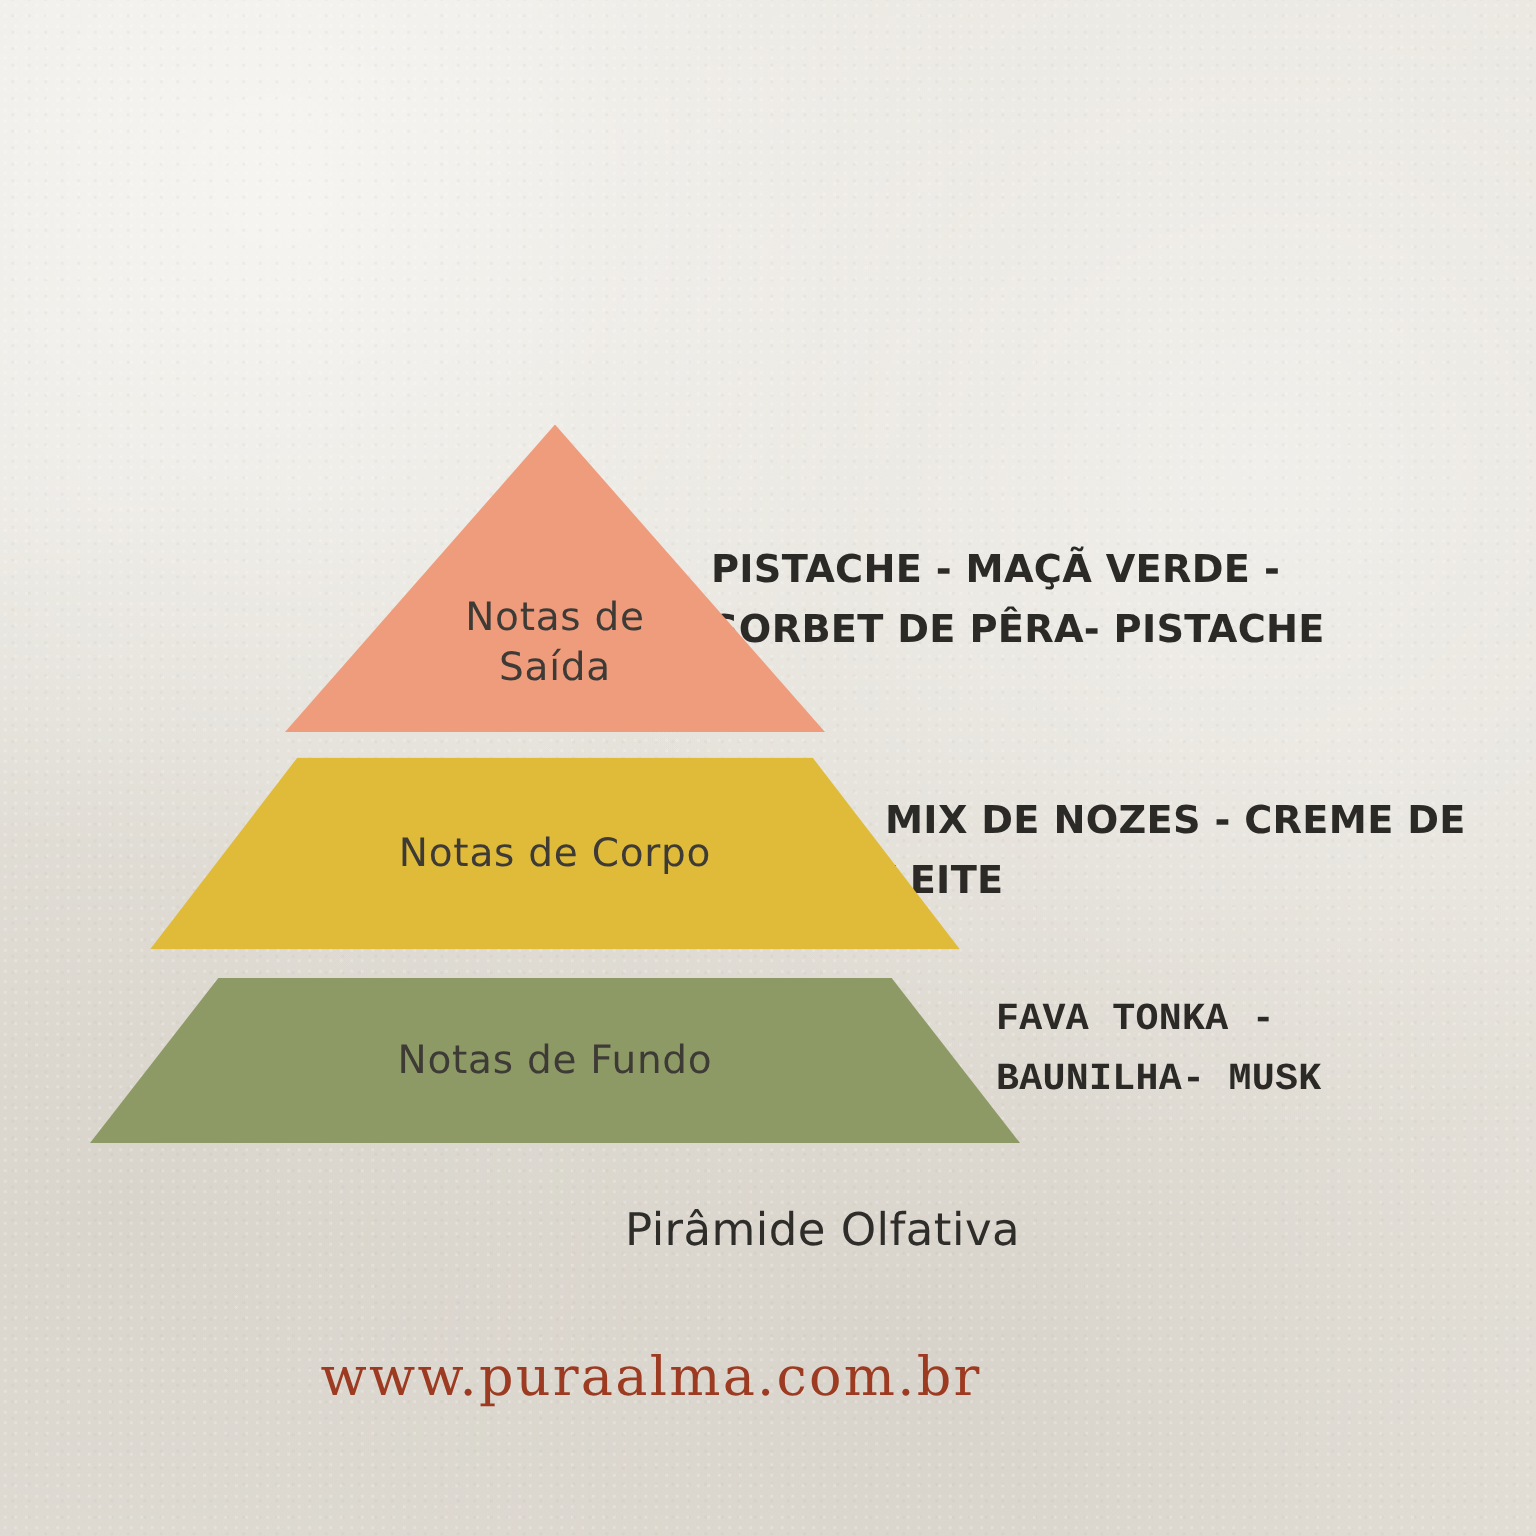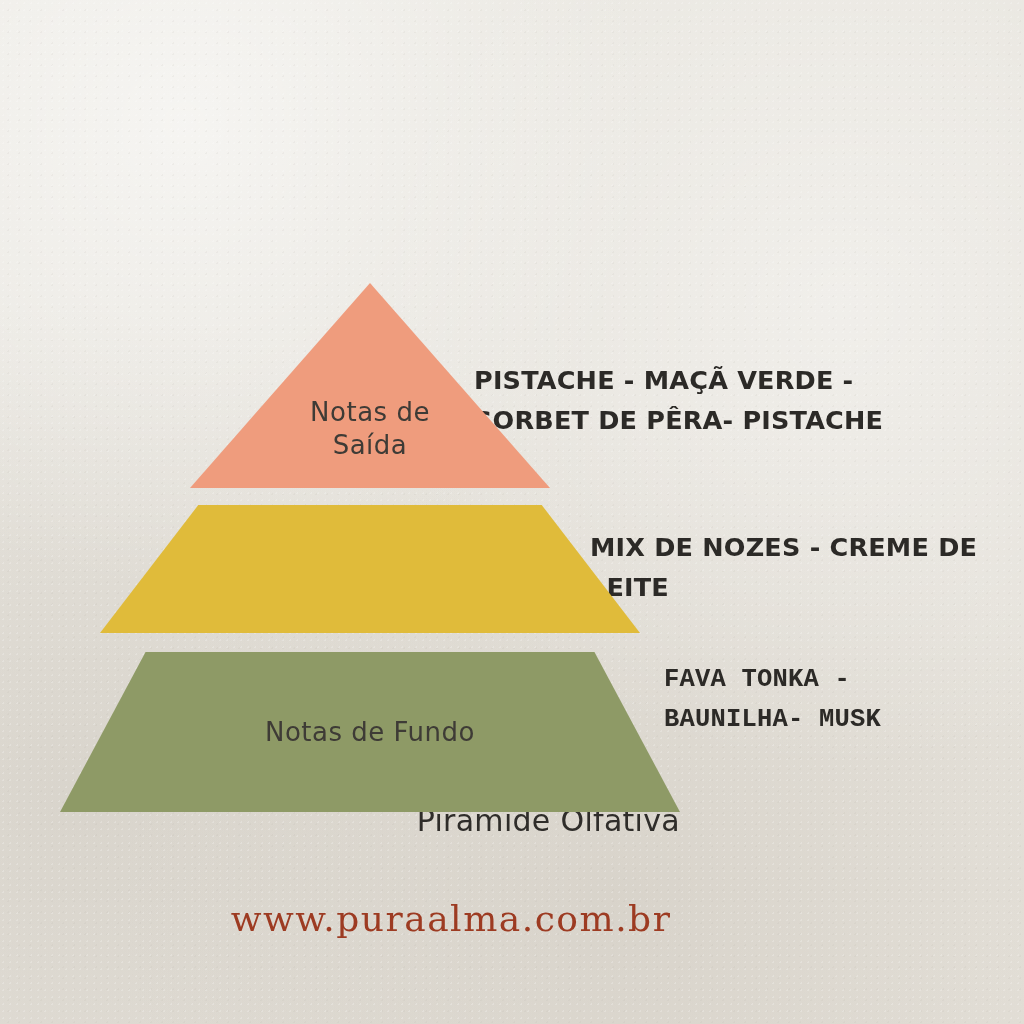--- a/index.html
+++ b/index.html
@@ -113,21 +113,21 @@
   }
   .layer-mid .shape {
     background: #e0bb3a;
     clip-path: polygon(18.2% 0%, 81.8% 0%, 100% 100%, 0% 100%);
   }
 
   .layer-bot {
     left: 0px;
     top: 369px;
     width: 620px;
-    height: 160px;
+    height: 110px;
   }
   .layer-bot .shape {
     background: #8e9a66;
     clip-path: polygon(13.8% 0%, 86.2% 0%, 100% 100%, 0% 100%);
   }
 
   .caption {
     position: absolute;
     top: 803px;
     left: 60px;
@@ -176,21 +176,20 @@
   .website {
     position: absolute;
     top: 898px;
     left: 0;
     width: 868px;
     text-align: center;
     font-family: "DejaVu Serif", serif;
     font-size: 36px;
     letter-spacing: 1.5px;
     color: #9d3b22;
-    padding-left: 17px;
   }
 </style>
 </head>
 <body>
 
 <div id="canvas">
   <div id="grain"></div>
 
 
   <div class="pyramid">
@@ -198,20 +197,21 @@
     <div class="layer layer-top">
       <div class="shape"></div>
       <div class="layer-label">
         <div>Notas de</div>
         <div>Saída</div>
       </div>
     </div>
 
     <div class="layer layer-mid">
       <div class="shape"></div>
+      <div class="layer-label">Notas de Corpo</div>
     </div>
 
     <div class="layer layer-bot">
       <div class="shape"></div>
       <div class="layer-label">Notas de Fundo</div>
     </div>
   </div>
 
   <div class="caption">Pirâmide Olfativa</div>
 

